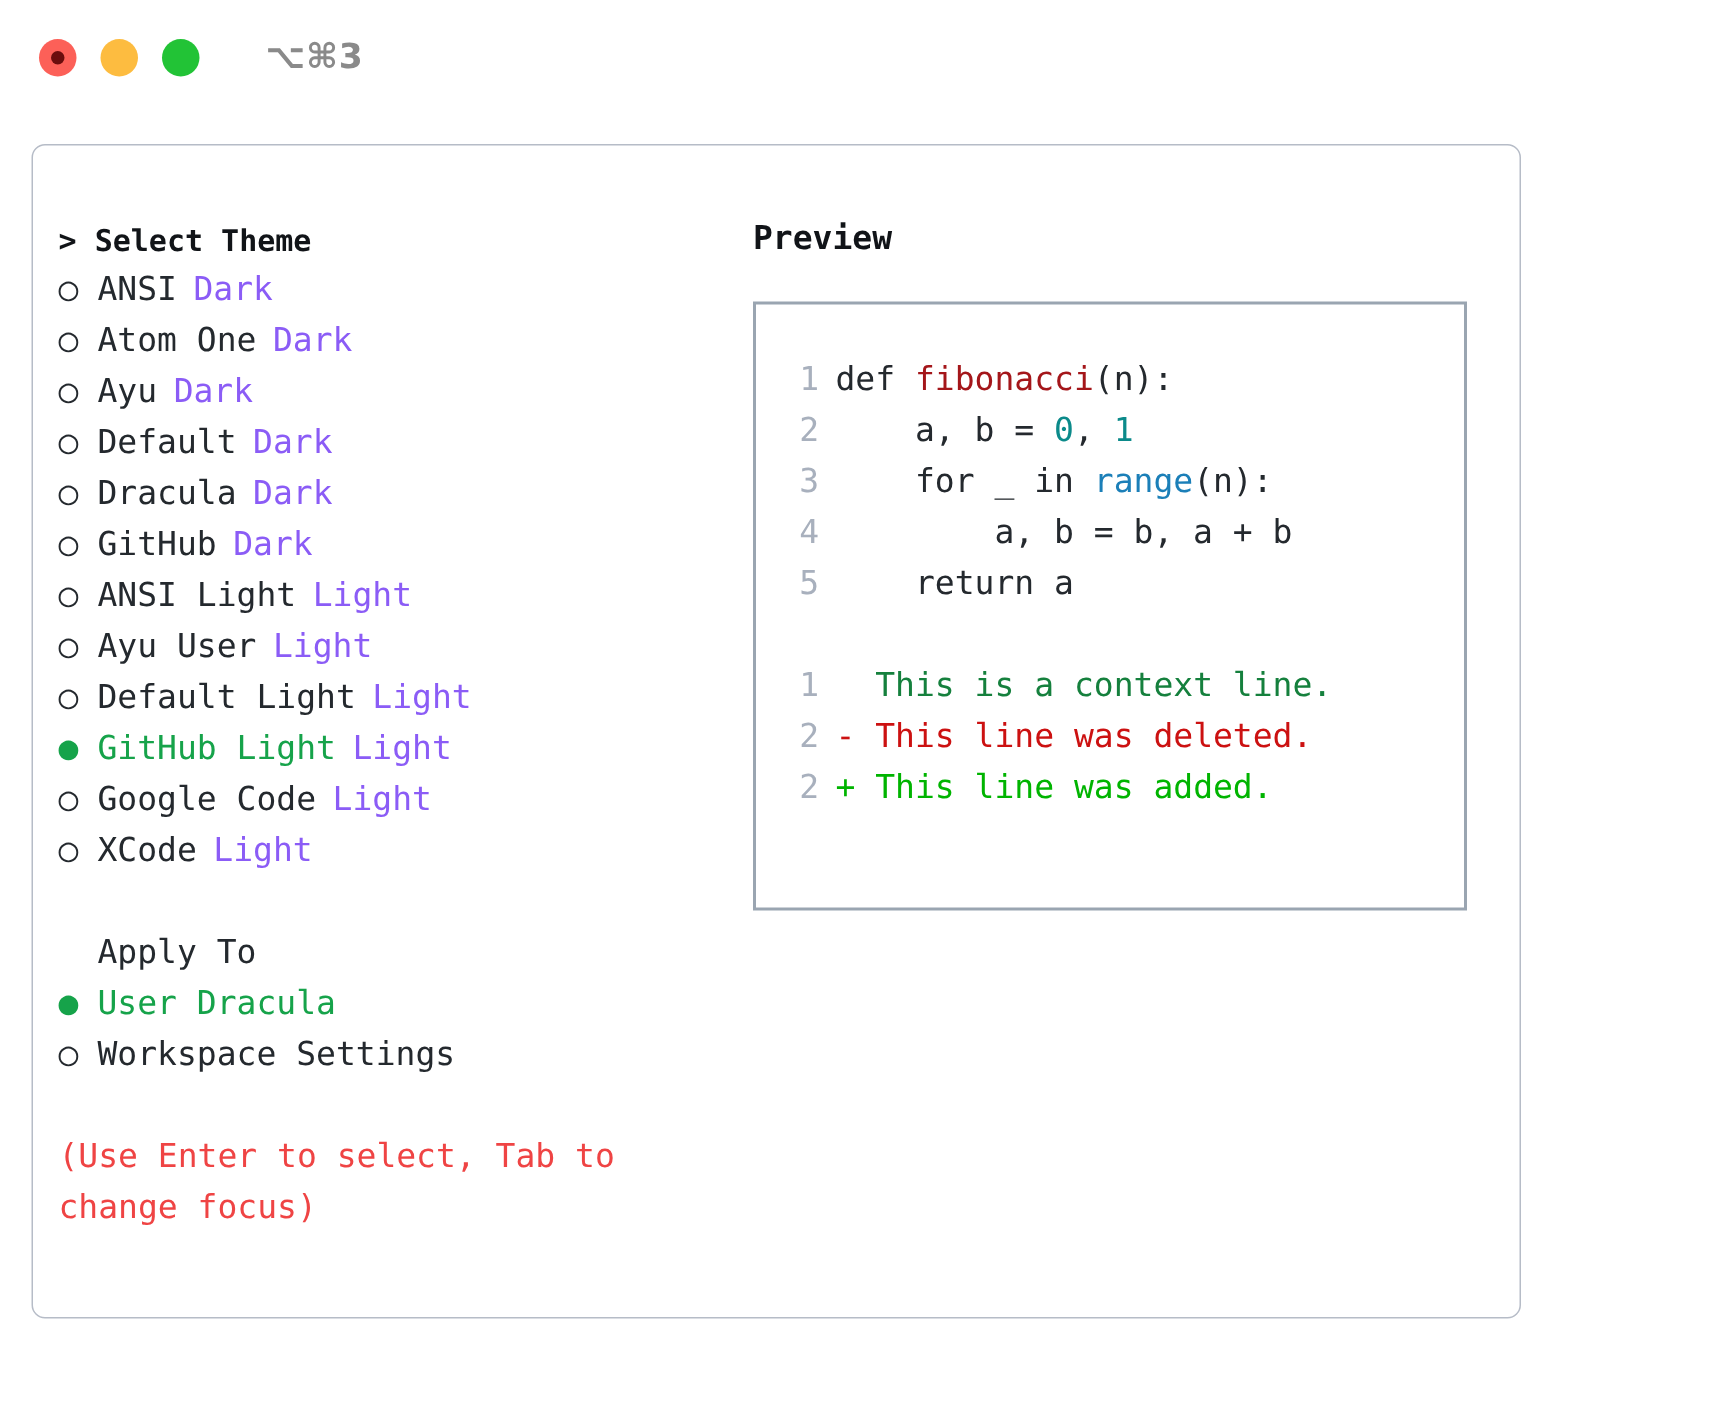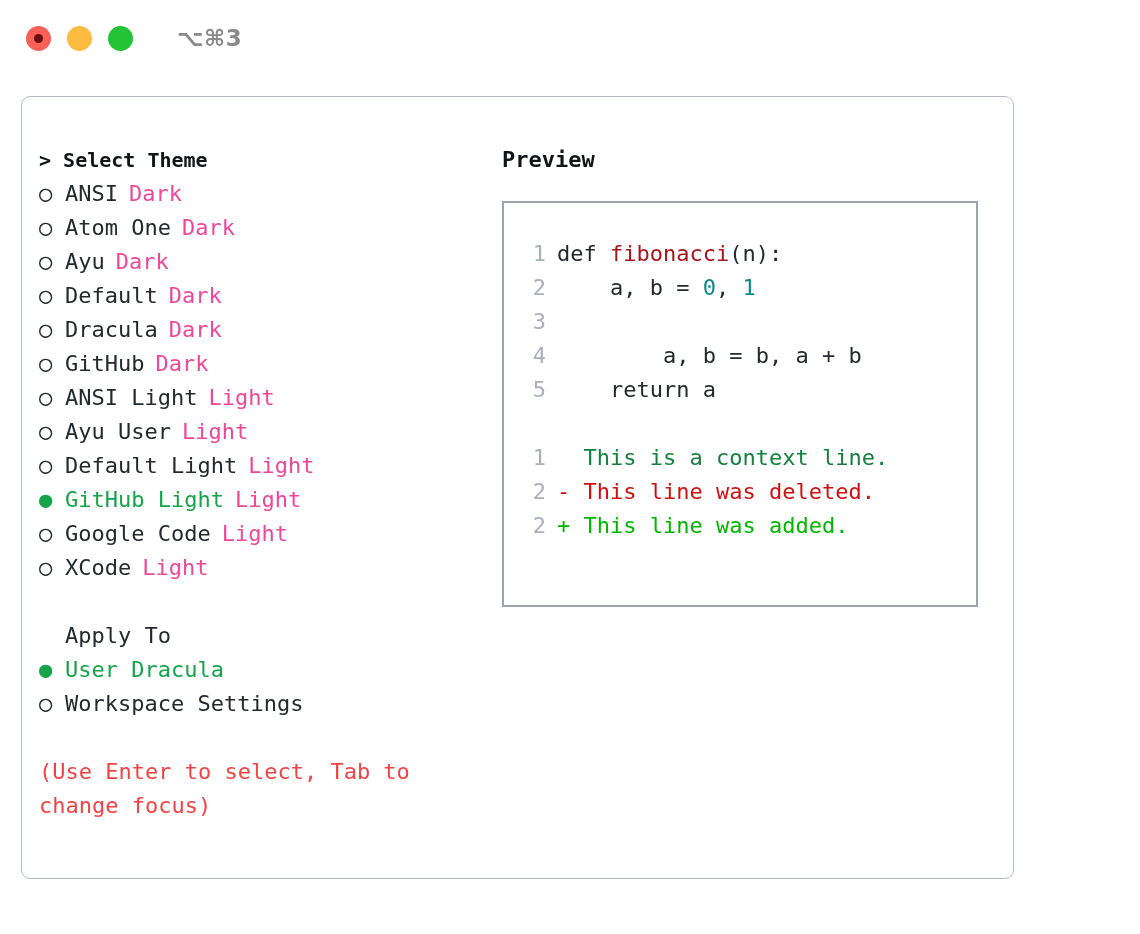--- a/index.html
+++ b/index.html
@@ -107,21 +107,21 @@
     width: 26px;
     flex: 0 0 26px;
     font-size: 22px;
     line-height: 34px;
     color: #24292e;
   }
   .bullet.selected { color: #16a34a; }
   .opt-label { color: #24292e; }
   .opt-row.selected .opt-label { color: #16a34a; }
   .opt-tag {
-    color: #ec4899;
+    color: #8b5cf6;
     margin-left: 11px;
   }
   .spacer-row { height: 34px; }
   .apply-title {
     font-size: 22px;
     line-height: 34px;
     color: #24292e;
     padding-left: 26px;
     white-space: pre;
   }
@@ -224,21 +224,21 @@
 
         <div class="hint">(Use Enter to select, Tab to change focus)</div>
       </div>
 
       <div class="right-col">
         <div class="preview-title">Preview</div>
         <div class="preview-box">
           <div id="code-block">
               <div class="code-line"><span class="lineno">1</span><span><span class="code-text">def </span><span class="tok-fn">fibonacci</span><span class="code-text">(n):</span></span></div>
               <div class="code-line"><span class="lineno">2</span><span><span class="code-text">    a, b = </span><span class="tok-num">0</span><span class="code-text">, </span><span class="tok-num">1</span></span></div>
-              <div class="code-line"><span class="lineno">3</span></div>
+              <div class="code-line"><span class="lineno">3</span><span><span class="code-text">    for _ in </span><span class="tok-call">range</span><span class="code-text">(n):</span></span></div>
               <div class="code-line"><span class="lineno">4</span><span><span class="code-text">        a, b = b, a + b</span></span></div>
               <div class="code-line"><span class="lineno">5</span><span><span class="code-text">    return a</span></span></div>
             </div>
           <div class="diff-gap"></div>
           <div id="diff-block">
               <div class="code-line"><span class="lineno">1</span><span class="diff-ctx"> </span><span class="diff-ctx"> This is a context line.</span></div>
               <div class="code-line"><span class="lineno">2</span><span class="diff-del">-</span><span class="diff-del"> This line was deleted.</span></div>
               <div class="code-line"><span class="lineno">2</span><span class="diff-add">+</span><span class="diff-add"> This line was added.</span></div>
             </div>
         </div>

